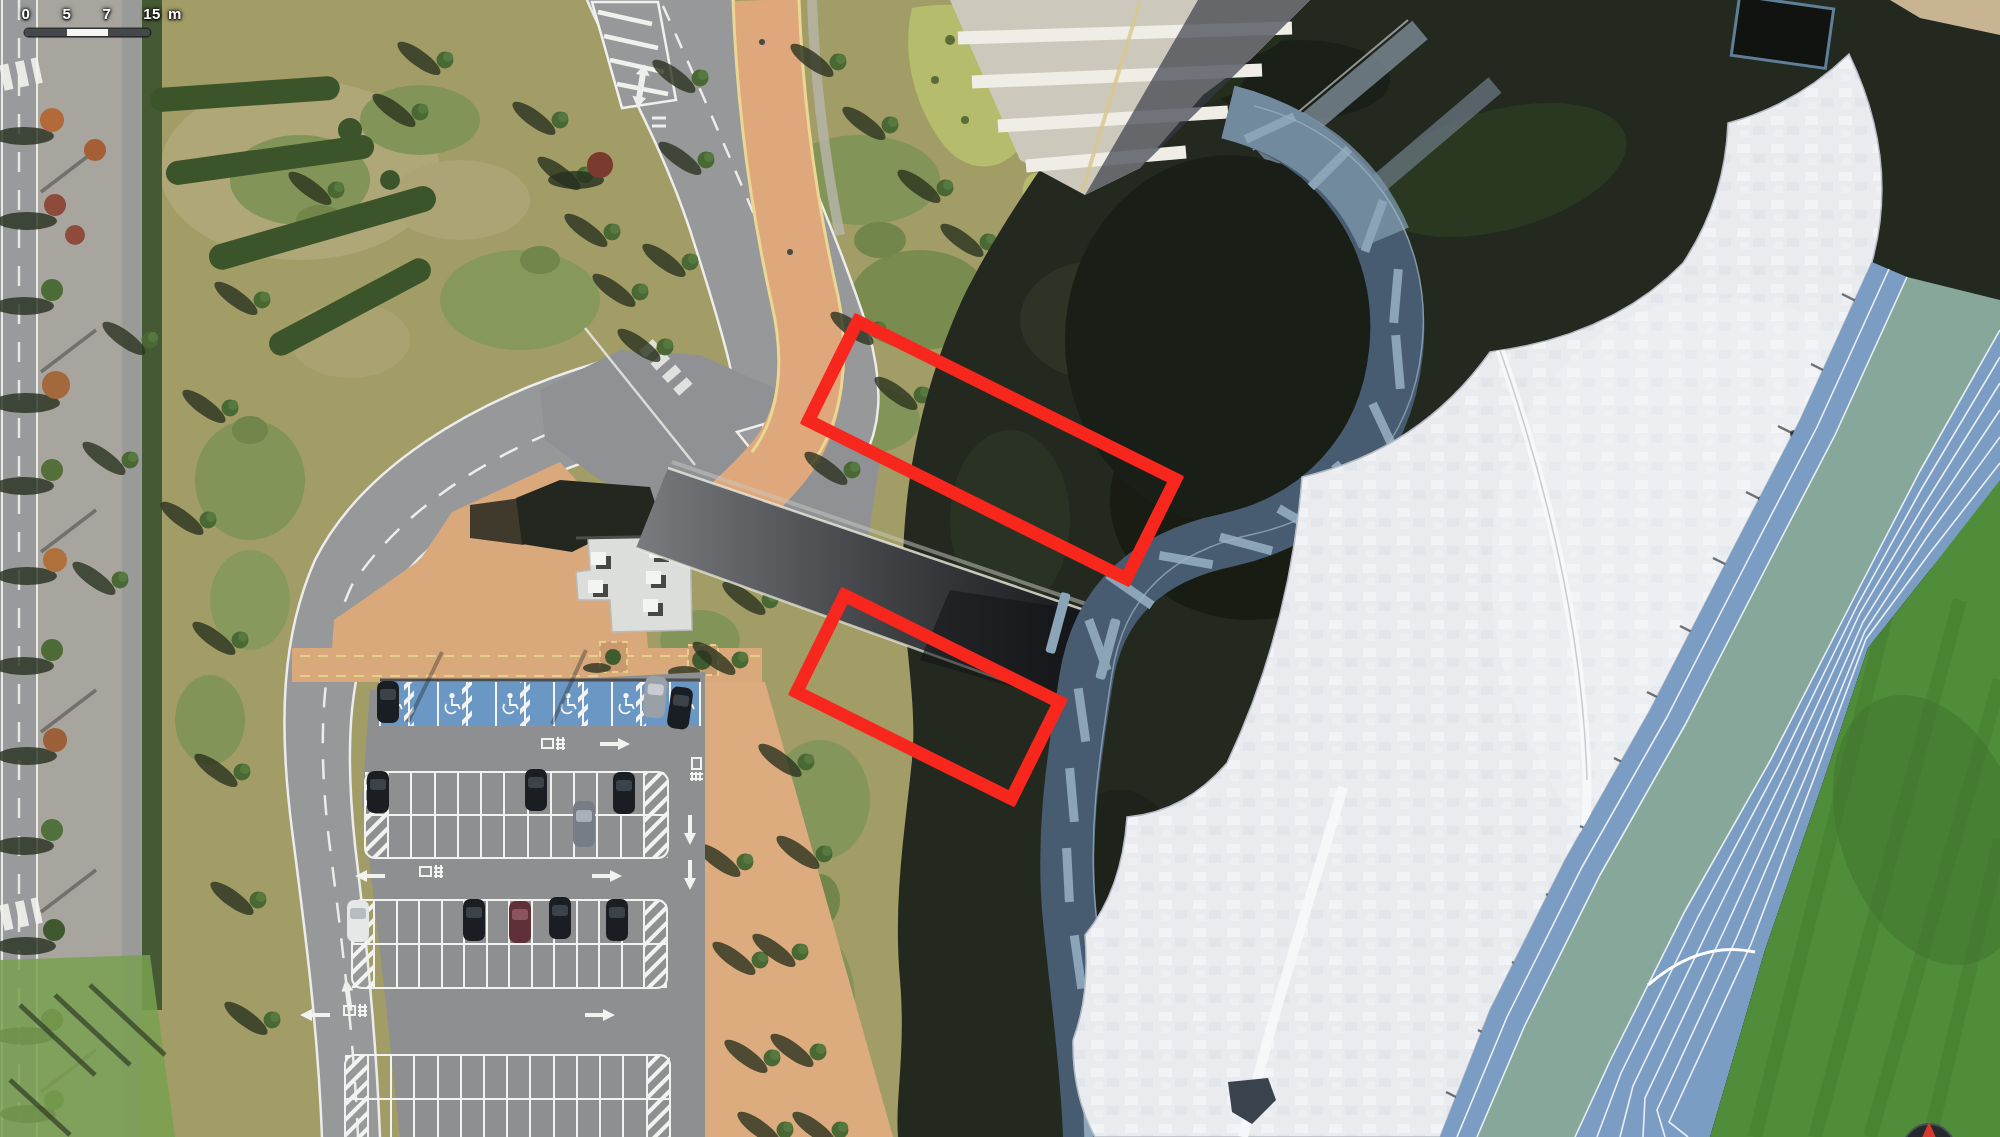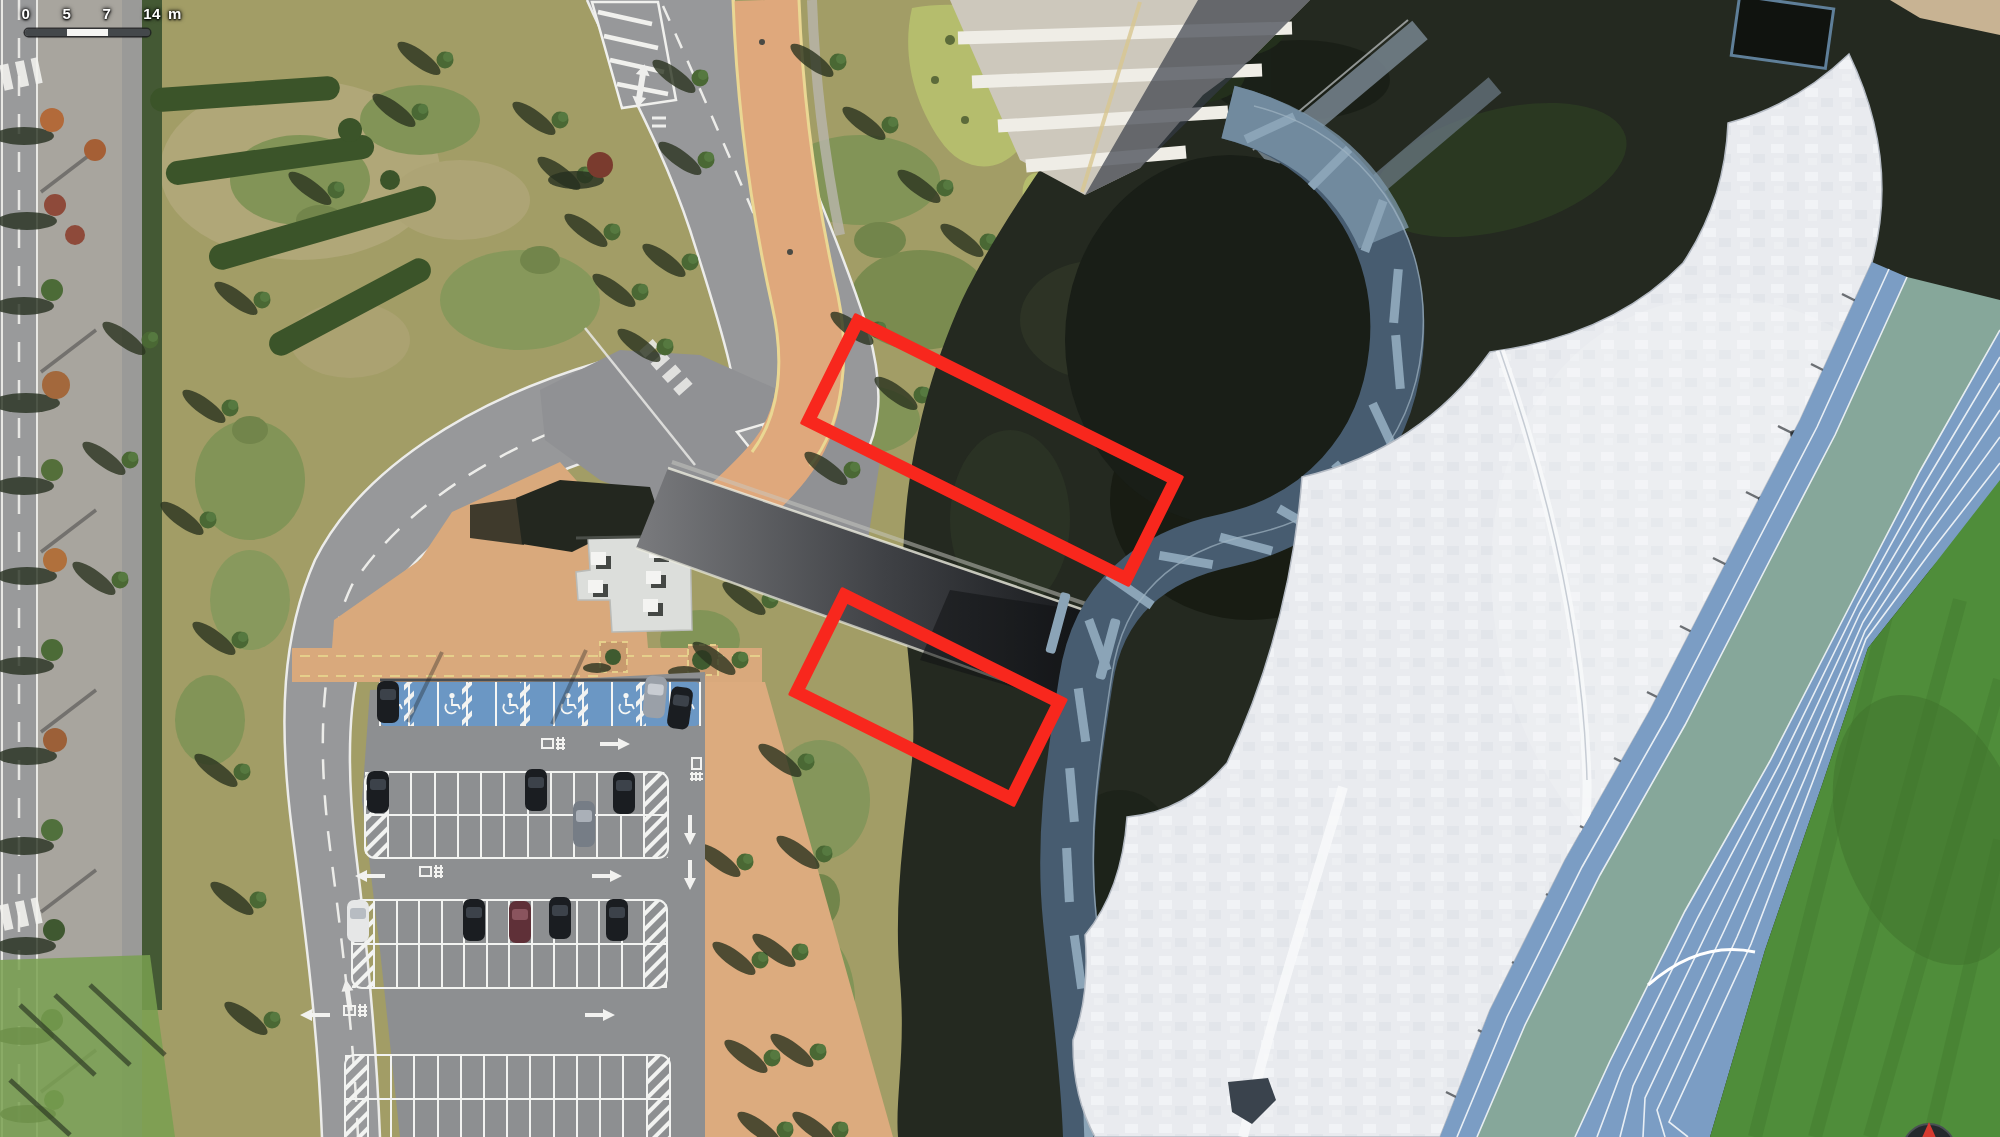--- a/index.html
+++ b/index.html
@@ -645,21 +645,21 @@
 
 <div id="anno-layer">
       <div class="anno" style="left: 992px; top: 450px; width: 368px; height: 124px; border-width: 13px; border-color: rgb(248, 39, 29); transform: translate(-50%, -50%) rotate(26.4deg);"></div>
       <div class="anno" style="left: 928px; top: 697px; width: 253px; height: 121px; border-width: 13px; border-color: rgb(248, 39, 29); transform: translate(-50%, -50%) rotate(26.4deg);"></div>
     </div>
 
 <div class="scalebar">
   <span class="tick" style="left:18px">0</span>
   <span class="tick" style="left:59px">5</span>
   <span class="tick" style="left:99px">7</span>
-  <span class="tick" style="left:144px">14</span>
+  <span class="tick" style="left:144px">15</span>
   <span class="unit" style="left:160px">m</span>
   <div class="bar">
     <div class="seg" style="flex: 1 1 0%; background: rgb(68, 72, 75);"></div>
     <div class="seg" style="flex: 1 1 0%; background: rgb(245, 245, 243);"></div>
     <div class="seg" style="flex: 1 1 0%; background: rgb(68, 72, 75);"></div>
   </div>
 </div>
 
 </div>
 

